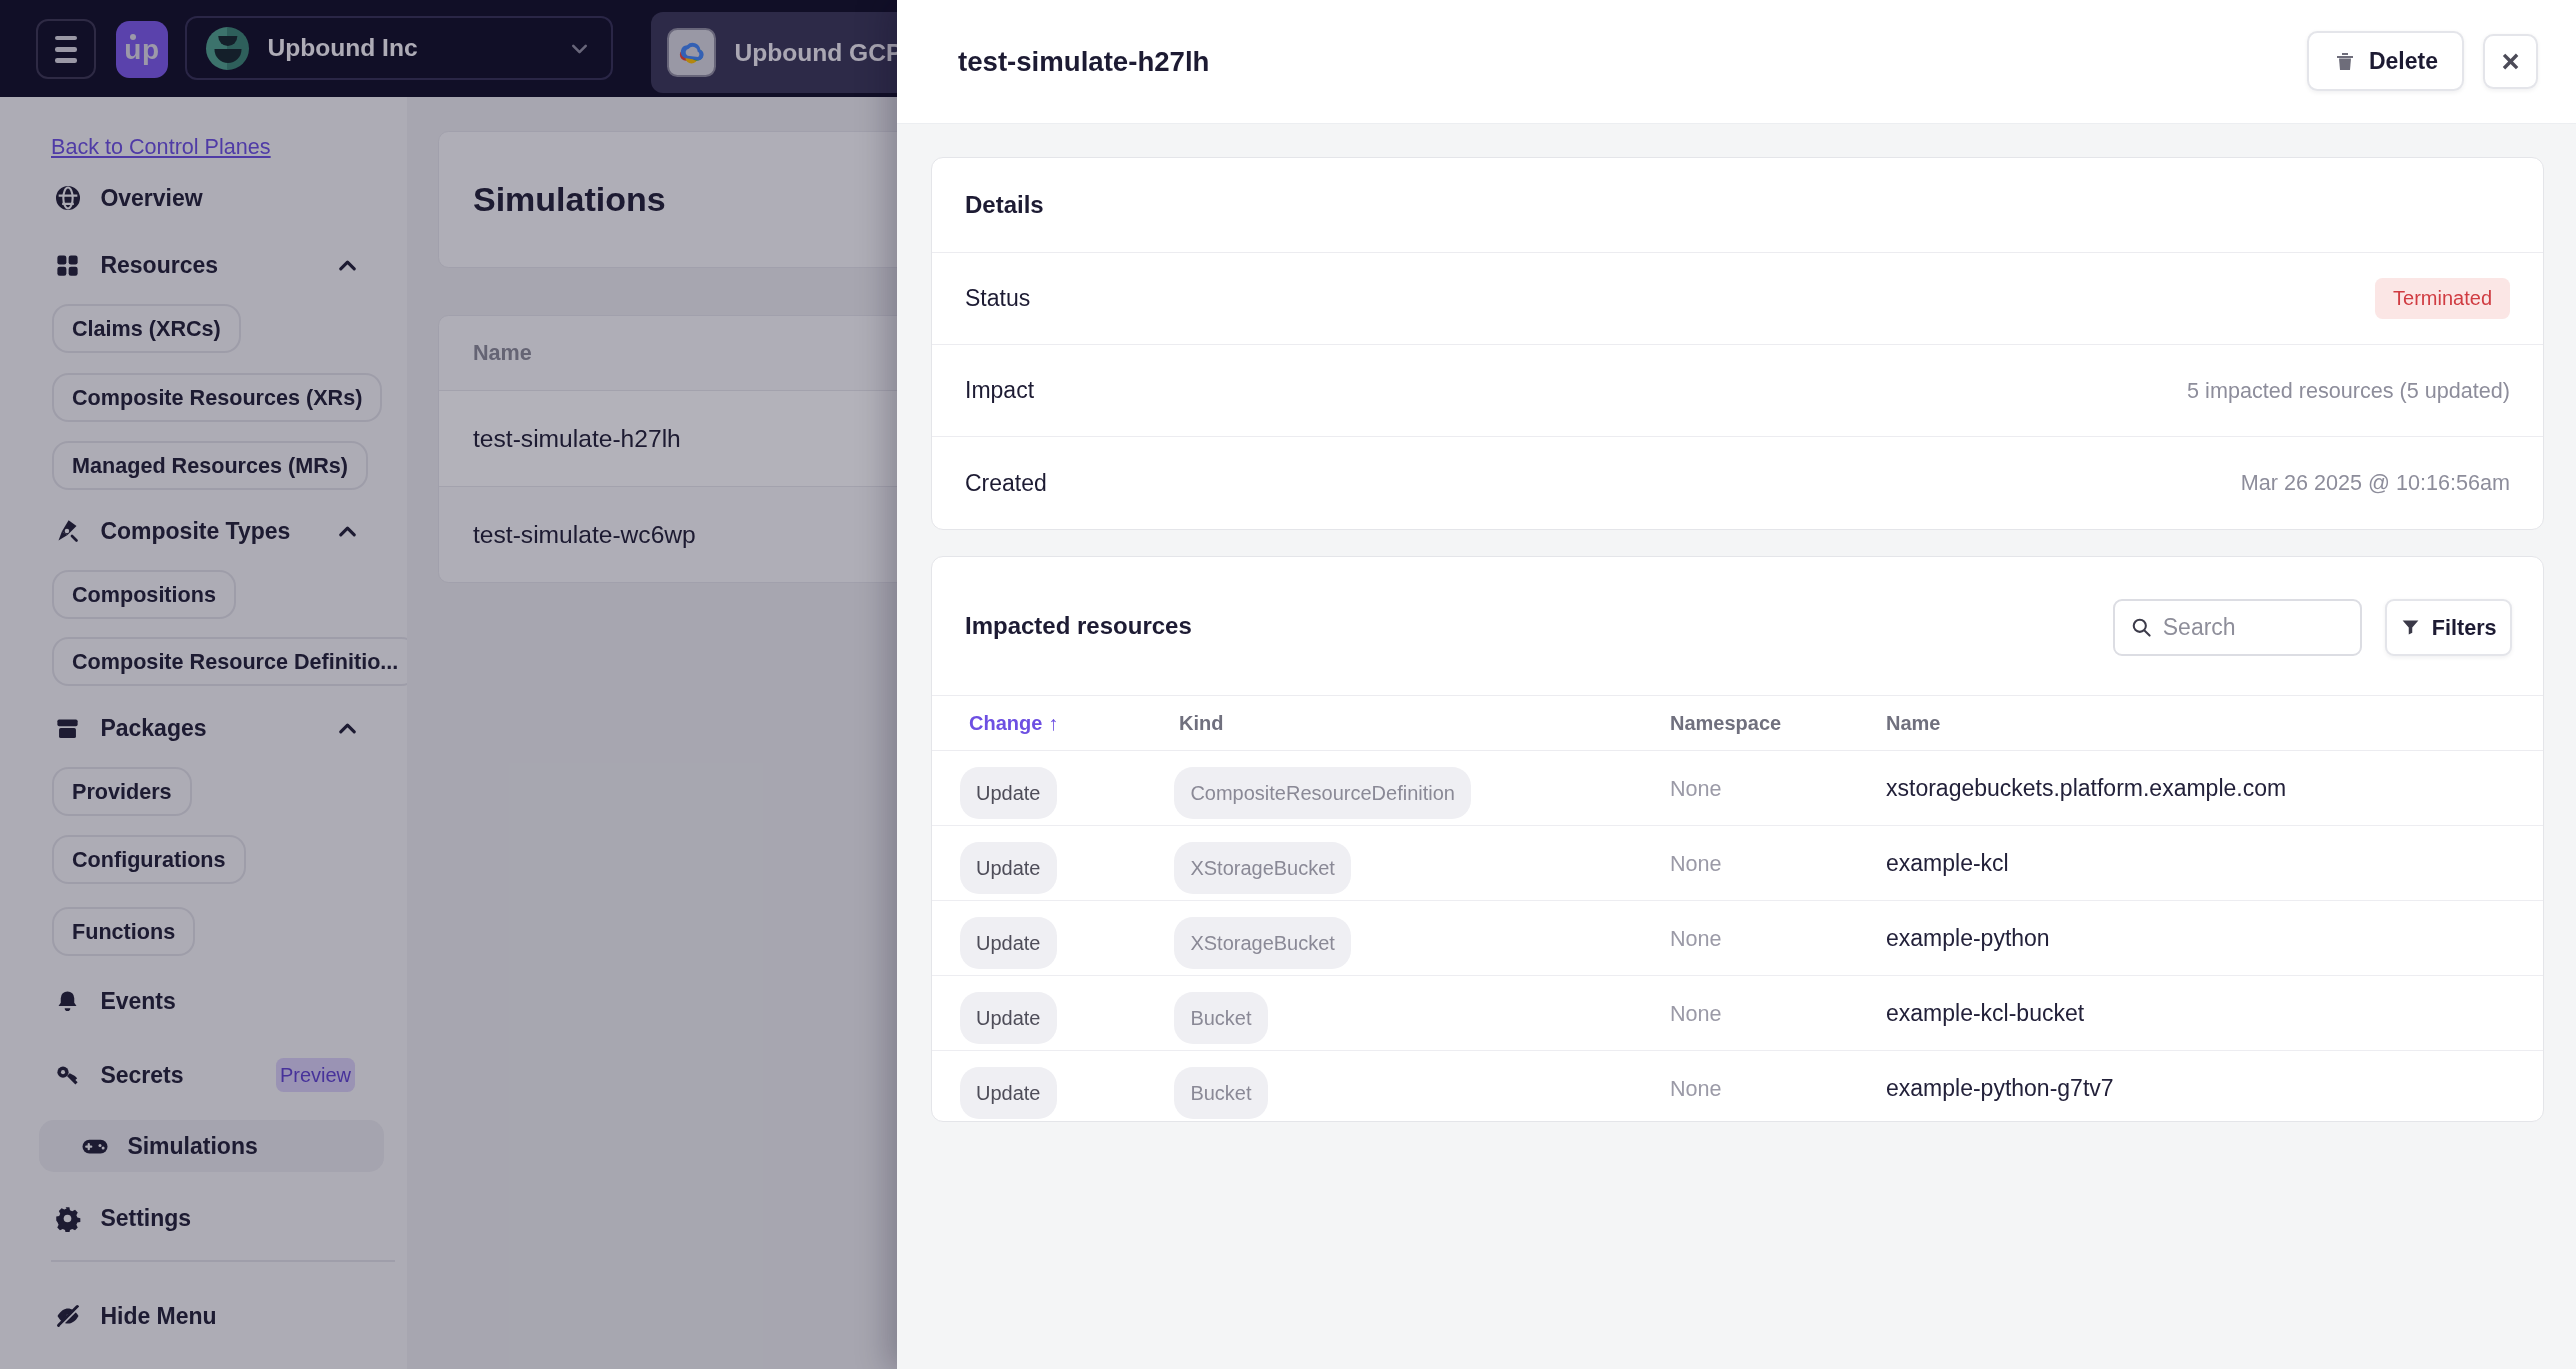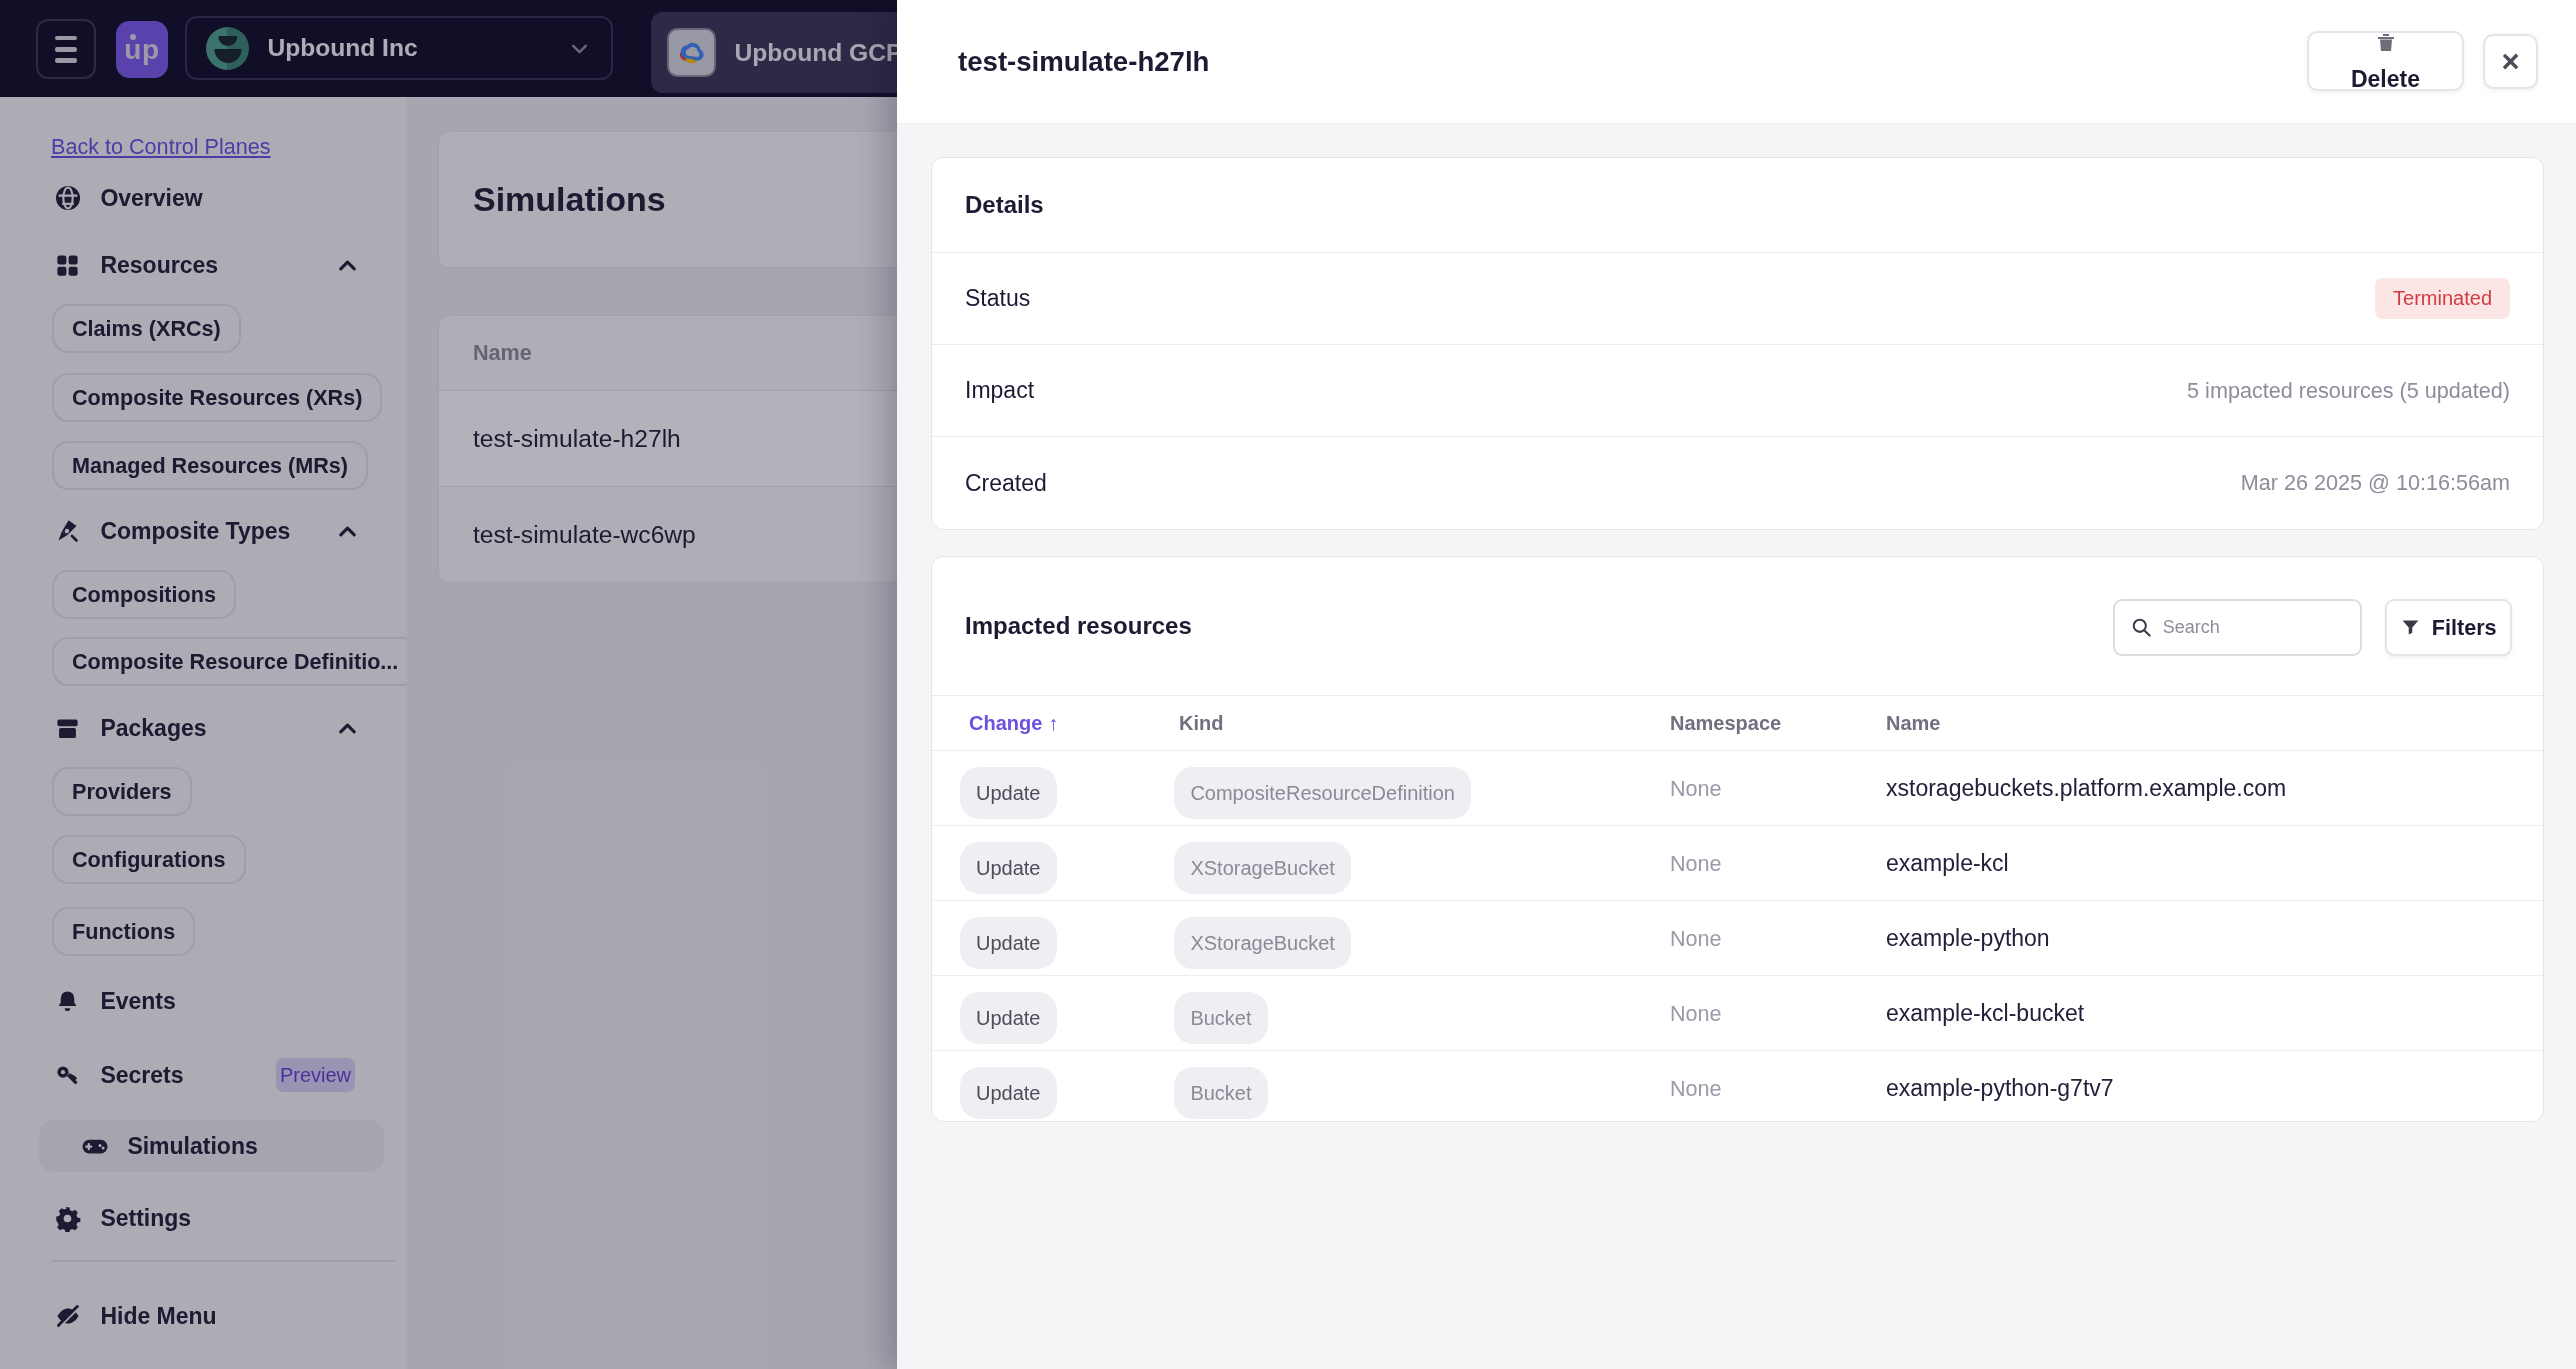--- a/index.html
+++ b/index.html
@@ -48,37 +48,37 @@
   .list-row.sel { background:#fafafc; }
 
   
   .scrim { position:absolute; left:0; top:0; width:897px; height:1370px; background:rgba(16,14,33,0.30); z-index:50; }
 
   
   .drawer { position:absolute; left:897px; top:0; width:1679px; height:1370px; background:#ffffff; z-index:60; box-shadow:-9px 0 30px rgba(10,8,30,0.25); }
   .drawer-head { position:absolute; left:0; top:0; width:100%; height:124px; background:#fff; border-bottom:1.5px solid #eceef1; }
   .drawer-title { position:absolute; left:61px; top:0; height:124px; display:flex; align-items:center; font-size:27.6px; font-weight:bold; color:#1d1b33; }
   .btn { background:#fff; border:2.2px solid #e4e5ea; border-radius:10.4px; display:flex; align-items:center; justify-content:center; cursor:pointer; box-shadow:0 1.5px 4.5px rgba(20,18,40,0.06); }
-  .delete-btn { position:absolute; left:1410px; top:31px; width:157px; height:60px; gap:12px; font-size:23px; font-weight:bold; color:#1d1b33;flex-direction:column; }
+  .delete-btn { position:absolute; left:1410px; top:31px; width:157px; height:60px; gap:12px; font-size:23px; font-weight:bold; color:#1d1b33; }
   .close-btn { position:absolute; left:1586px; top:34px; width:55px; height:55px; font-size:31px; color:#4c4b58; font-weight:bold; }
   .drawer-body { position:absolute; left:0; top:124px; width:100%; height:1246px; background:#f4f5f6; }
   .d-card { position:absolute; left:34px; width:1613px; background:#fff; border:1.5px solid #e4e5e9; border-radius:12px; }
   .details-card { top:33px; height:373px; }
   .card-heading { font-size:24px; font-weight:bold; color:#1d1b33; }
   .details-head { height:95px; display:flex; align-items:center; padding:0 33px; border-bottom:1.5px solid #ececf0; }
   .kv-row { height:92px; display:flex; align-items:center; justify-content:space-between; padding:0 33px; border-bottom:1.5px solid #ececf0; }
   .kv-row:last-child { border-bottom:none; }
   .kv-label { font-size:23px; color:#1d1b33; }
   .kv-value { font-size:21.6px; color:#8d8d9b; }
   .status-badge { background:#fbe6e5; color:#d03c42; font-size:20px; padding:9px 18px; border-radius:7.5px; }
 
   .impacted-card { top:432px; height:566px; }
   .impacted-head { height:138px; position:relative; display:flex; align-items:center; padding:0 33px; }
   .search-box { position:absolute; left:1181px; top:42px; width:249px; height:57px; background:#fff; border:2.2px solid #dcdde3; border-radius:9px; display:flex; align-items:center; padding:0 15px; gap:10.4px; }
-  .search-box input { border:none; outline:none; width:171px; font-size:18px; color:#3b82f6; font-family:"Liberation Sans",sans-serif; background:transparent; }
+  .search-box input { border:none; outline:none; width:171px; font-size:23px; color:#3b82f6; font-family:"Liberation Sans",sans-serif; background:transparent; }
   .search-box input::placeholder { color:#8e8e9a; }
   .filters-btn { position:absolute; left:1453px; top:42px; width:127px; height:57px; border-radius:9px; gap:10.4px; font-size:21.6px; font-weight:bold; color:#1d1b33; }
   .t-head { height:56px; display:flex; align-items:center; border-top:1.5px solid #ececf0; border-bottom:1.5px solid #ececf0; font-size:20px; font-weight:bold; color:#70707e; position:relative; }
   .t-head .c-change { position:absolute; left:37px; color:#6d4fe2; display:flex; gap:6px; align-items:center; cursor:pointer; }
   .t-head .c-kind { position:absolute; left:247px; }
   .t-head .c-ns { position:absolute; left:738px; }
   .t-head .c-name { position:absolute; left:954px; }
   .t-row { height:75px; position:relative; border-bottom:1.5px solid #ededf1; }
   .t-row:last-child { border-bottom:none; }
   .chip { position:absolute; top:16.4px; height:52px; background:#efeff3; border-radius:19px; display:flex; align-items:center; padding:0 16.4px; font-size:20px; }

